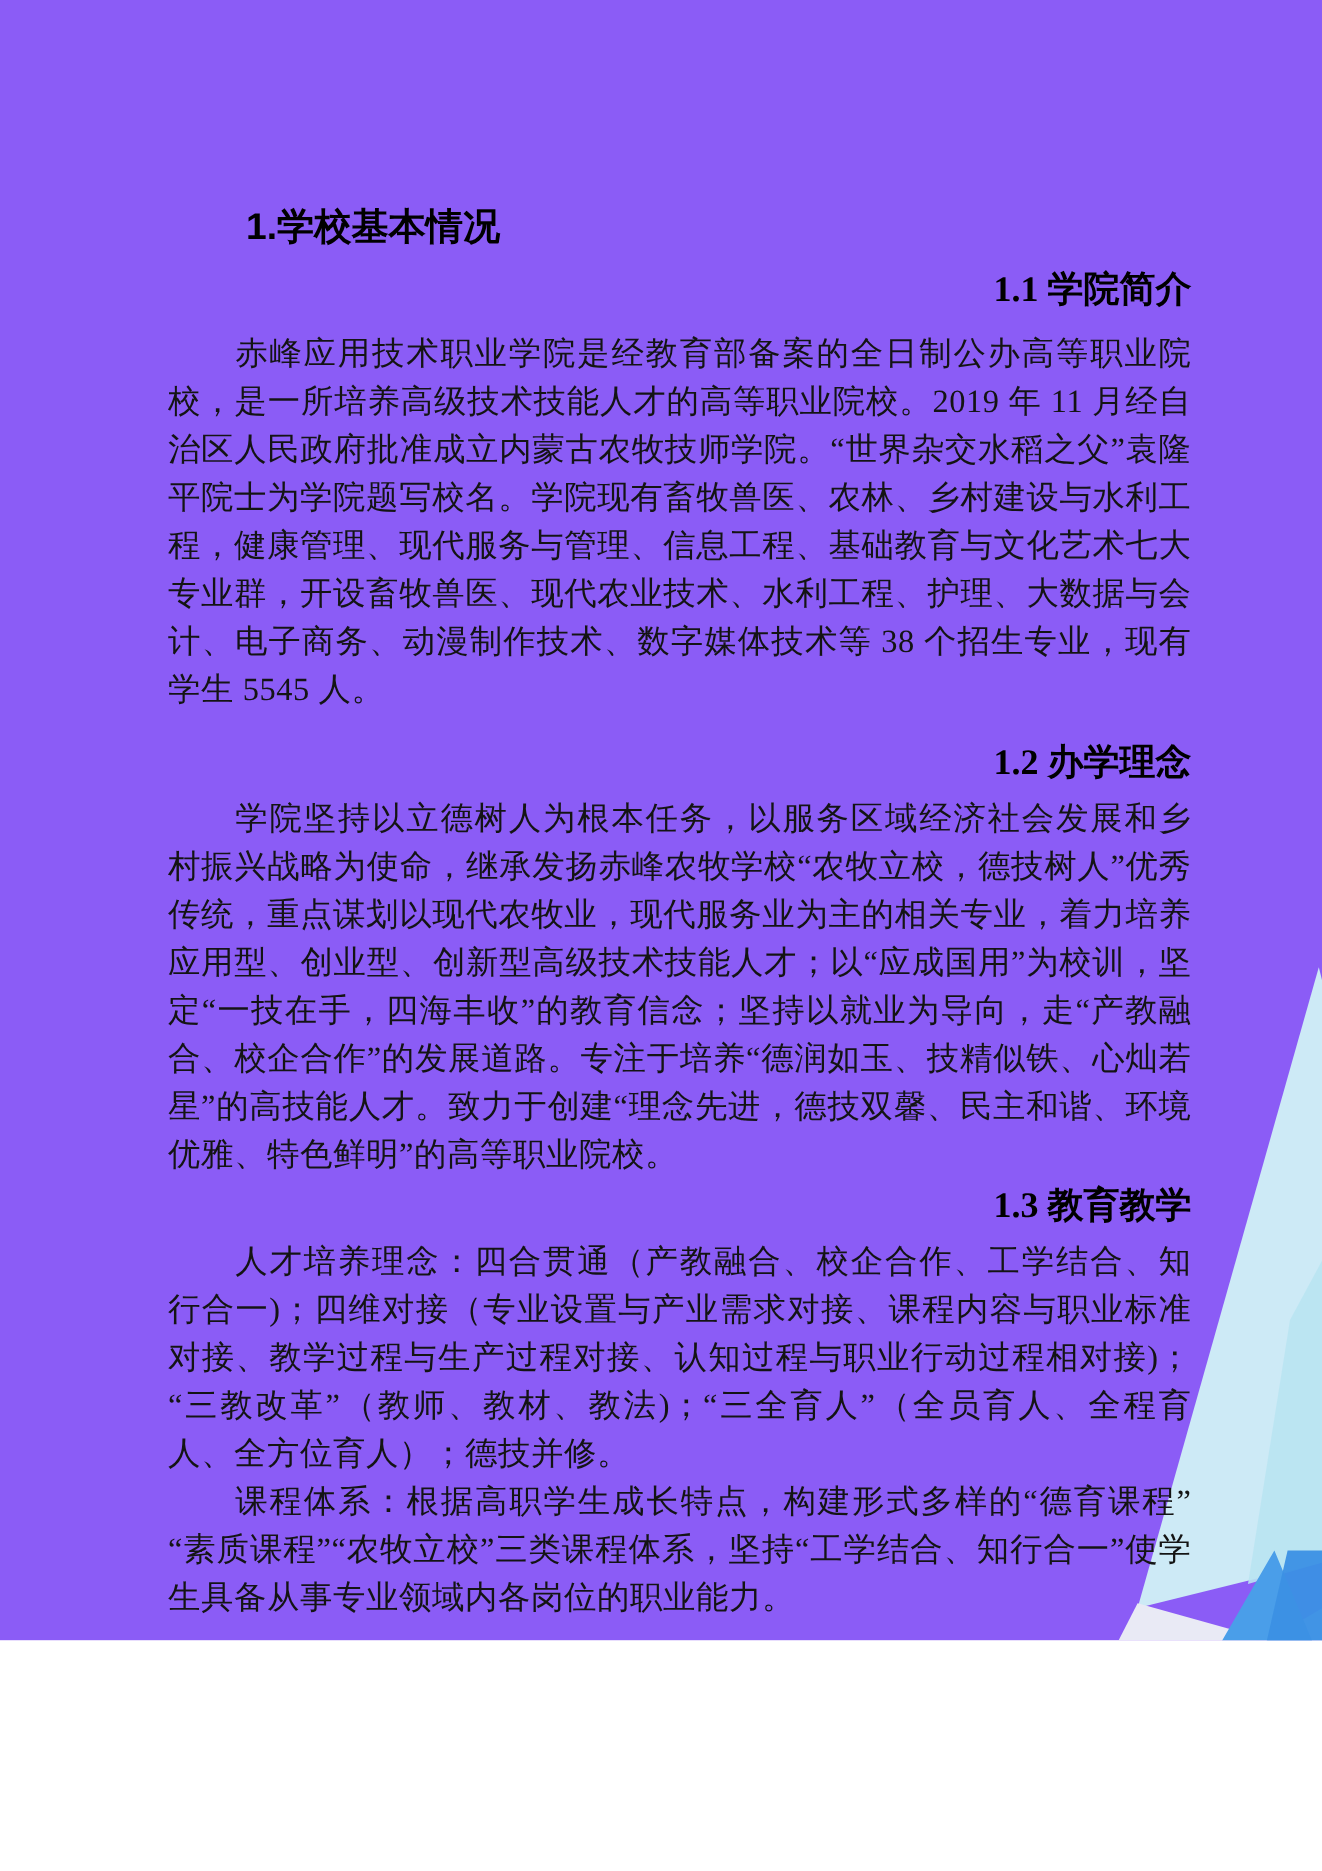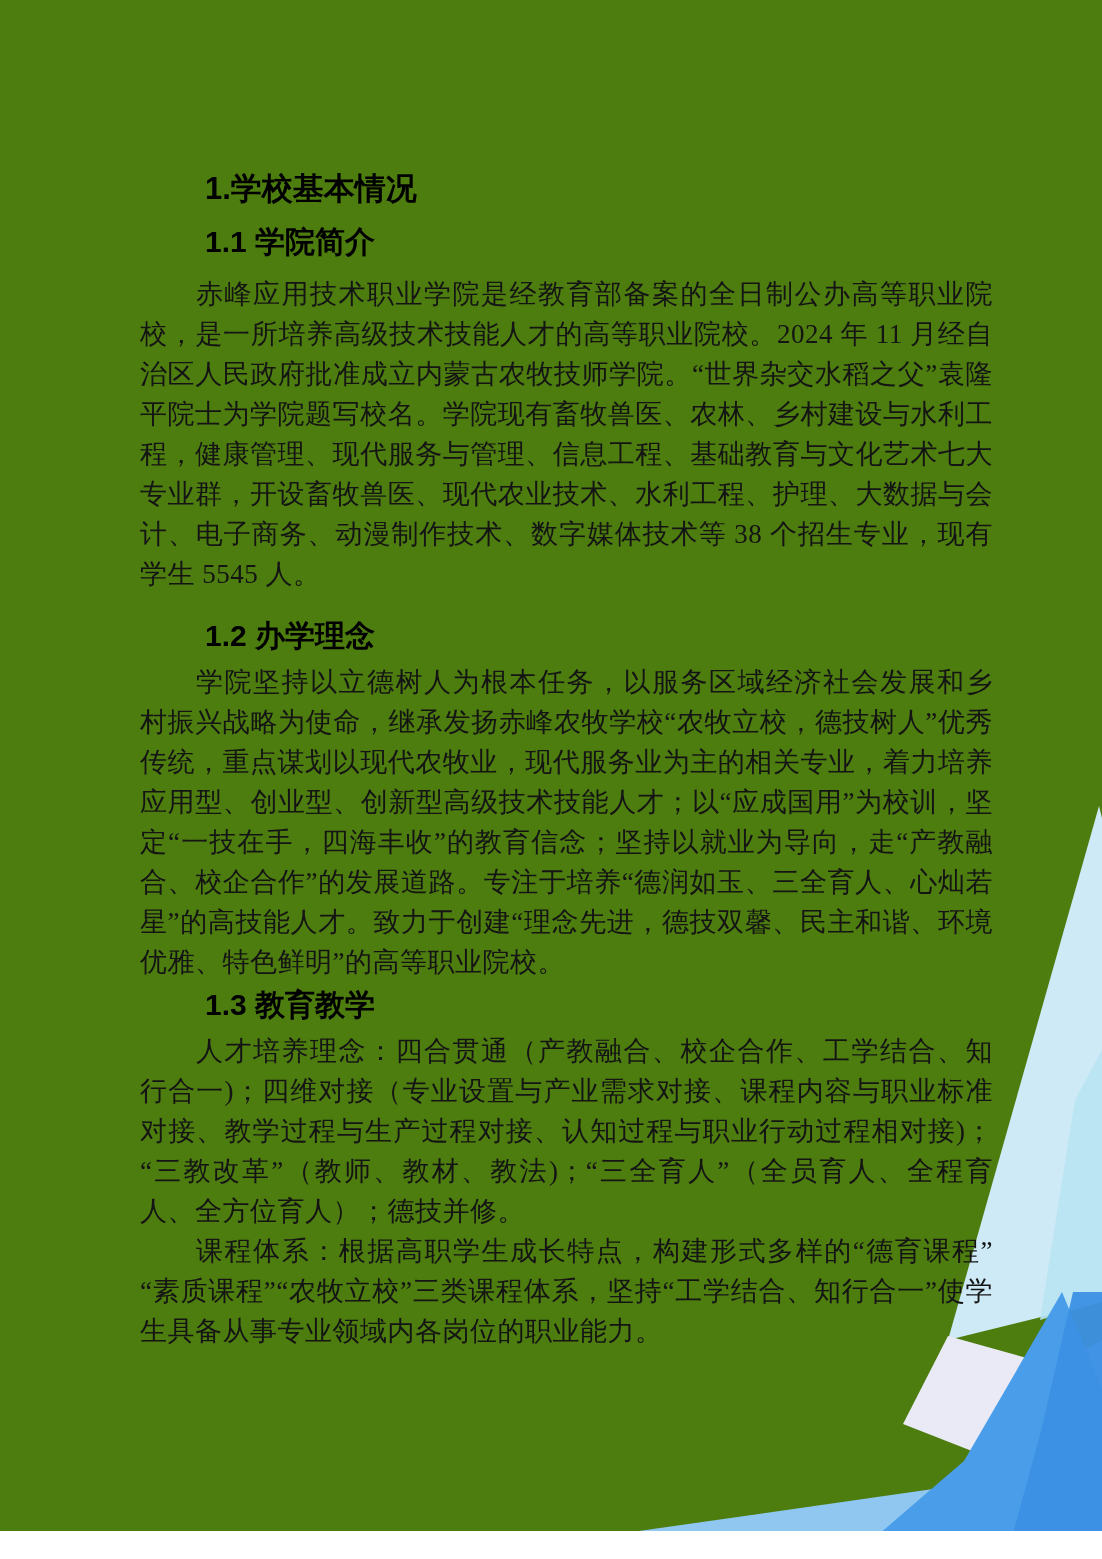--- a/index.html
+++ b/index.html
@@ -1,19 +1,19 @@
 <!DOCTYPE html>
 <html lang="zh"><head>
 <meta charset="utf-8">
 <style>
   html,body{margin:0;padding:0;background:#ffffff;}
   .page{
     position:relative;
-    width:1102px;height:1531px;
-    background:#4d7c0f;
+    width:1102px;height:1367px;
+    background:#8b5cf6;
     overflow:hidden;
     font-family:"Liberation Serif","DejaVu Serif",serif;
     color:#141414;
   }
   .deco{
     position:absolute;left:0;top:0;width:1102px;height:1559px;
     z-index:0;pointer-events:none;
   }
   .content{
     position:absolute;left:140px;top:0;width:853px;z-index:1;
@@ -21,23 +21,23 @@
   h1.doc-h1{
     margin:170px 0 0 0;
     padding-left:65px;
     font-family:"Liberation Sans","DejaVu Sans",sans-serif;
     font-weight:700;color:#000;
     font-size:31px;line-height:38px;
   }
   h2.doc-h2{
     margin:16px 0 0 0;
     padding-left:65px;
-    font-family:Liberation Sans, sans-serif;
+    font-family:Liberation Serif, serif;
     font-weight:700;color:#000;
-    font-size:30px;line-height:36px;
+    font-size:30px;line-height:36px;text-align:right;
   }
   h2.h2-12{margin-top:24px;}
   h2.h2-13{margin-top:5px;}
   p.para{
     margin:0;
     font-size:27px;
     line-height:40px;
     text-align:justify;
     text-indent:56px;
     letter-spacing:0.5px;
@@ -64,24 +64,24 @@
     <polygon points="597,1537 940,1488 1012,1559 597,1559" fill="#8fc7f1"></polygon>
     <polygon points="1004,1398 1102,1340 1102,1436 966,1460" fill="#a9cdf2"></polygon>
     <polygon points="1062,1292 1102,1388 1102,1559 850,1559 964,1461" fill="#4a9ee9"></polygon>
     <polygon points="1073,1292 1102,1292 1102,1559 1006,1559 1041,1431" opacity="0.95" fill="#3b90e4"></polygon>
   </svg>
 
   <div class="content">
     <h1 class="doc-h1">1.学校基本情况</h1>
 
     <h2 class="doc-h2">1.1 学院简介</h2>
-    <p class="para mt14">赤峰应用技术职业学院是经教育部备案的全日制公办高等职业院校，是一所培养高级技术技能人才的高等职业院校。2024 年 11 月经自治区人民政府批准成立内蒙古农牧技师学院。“世界杂交水稻之父”袁隆平院士为学院题写校名。学院现有畜牧兽医、农林、乡村建设与水利工程，健康管理、现代服务与管理、信息工程、基础教育与文化艺术七大专业群，开设畜牧兽医、现代农业技术、水利工程、护理、大数据与会计、电子商务、动漫制作技术、数字媒体技术等 38 个招生专业，现有学生 5545 人。</p>
+    <p class="para mt14">赤峰应用技术职业学院是经教育部备案的全日制公办高等职业院校，是一所培养高级技术技能人才的高等职业院校。2019 年 11 月经自治区人民政府批准成立内蒙古农牧技师学院。“世界杂交水稻之父”袁隆平院士为学院题写校名。学院现有畜牧兽医、农林、乡村建设与水利工程，健康管理、现代服务与管理、信息工程、基础教育与文化艺术七大专业群，开设畜牧兽医、现代农业技术、水利工程、护理、大数据与会计、电子商务、动漫制作技术、数字媒体技术等 38 个招生专业，现有学生 5545 人。</p>
 
     <h2 class="doc-h2 h2-12">1.2 办学理念</h2>
-    <p class="para mt8">学院坚持以立德树人为根本任务，以服务区域经济社会发展和乡村振兴战略为使命，继承发扬赤峰农牧学校“农牧立校，德技树人”优秀传统，重点谋划以现代农牧业，现代服务业为主的相关专业，着力培养应用型、创业型、创新型高级技术技能人才；以“应成国用”为校训，坚定“一技在手，四海丰收”的教育信念；坚持以就业为导向，走“产教融合、校企合作”的发展道路。专注于培养“德润如玉、三全育人、心灿若星”的高技能人才。致力于创建“理念先进，德技双馨、民主和谐、环境优雅、特色鲜明”的高等职业院校。</p>
+    <p class="para mt8">学院坚持以立德树人为根本任务，以服务区域经济社会发展和乡村振兴战略为使命，继承发扬赤峰农牧学校“农牧立校，德技树人”优秀传统，重点谋划以现代农牧业，现代服务业为主的相关专业，着力培养应用型、创业型、创新型高级技术技能人才；以“应成国用”为校训，坚定“一技在手，四海丰收”的教育信念；坚持以就业为导向，走“产教融合、校企合作”的发展道路。专注于培养“德润如玉、技精似铁、心灿若星”的高技能人才。致力于创建“理念先进，德技双馨、民主和谐、环境优雅、特色鲜明”的高等职业院校。</p>
 
     <h2 class="doc-h2 h2-13">1.3 教育教学</h2>
     <p class="para mt8">人才培养理念：四合贯通（产教融合、校企合作、工学结合、知行合一)；四维对接（专业设置与产业需求对接、课程内容与职业标准对接、教学过程与生产过程对接、认知过程与职业行动过程相对接)；“三教改革”（教师、教材、教法)；“三全育人”（全员育人、全程育人、全方位育人）；德技并修。</p>
     <p class="para">课程体系：根据高职学生成长特点，构建形式多样的“德育课程”“素质课程”“农牧立校”三类课程体系，坚持“工学结合、知行合一”使学生具备从事专业领域内各岗位的职业能力。</p>
   </div>
 
 
 </div>
 
 </body></html>

